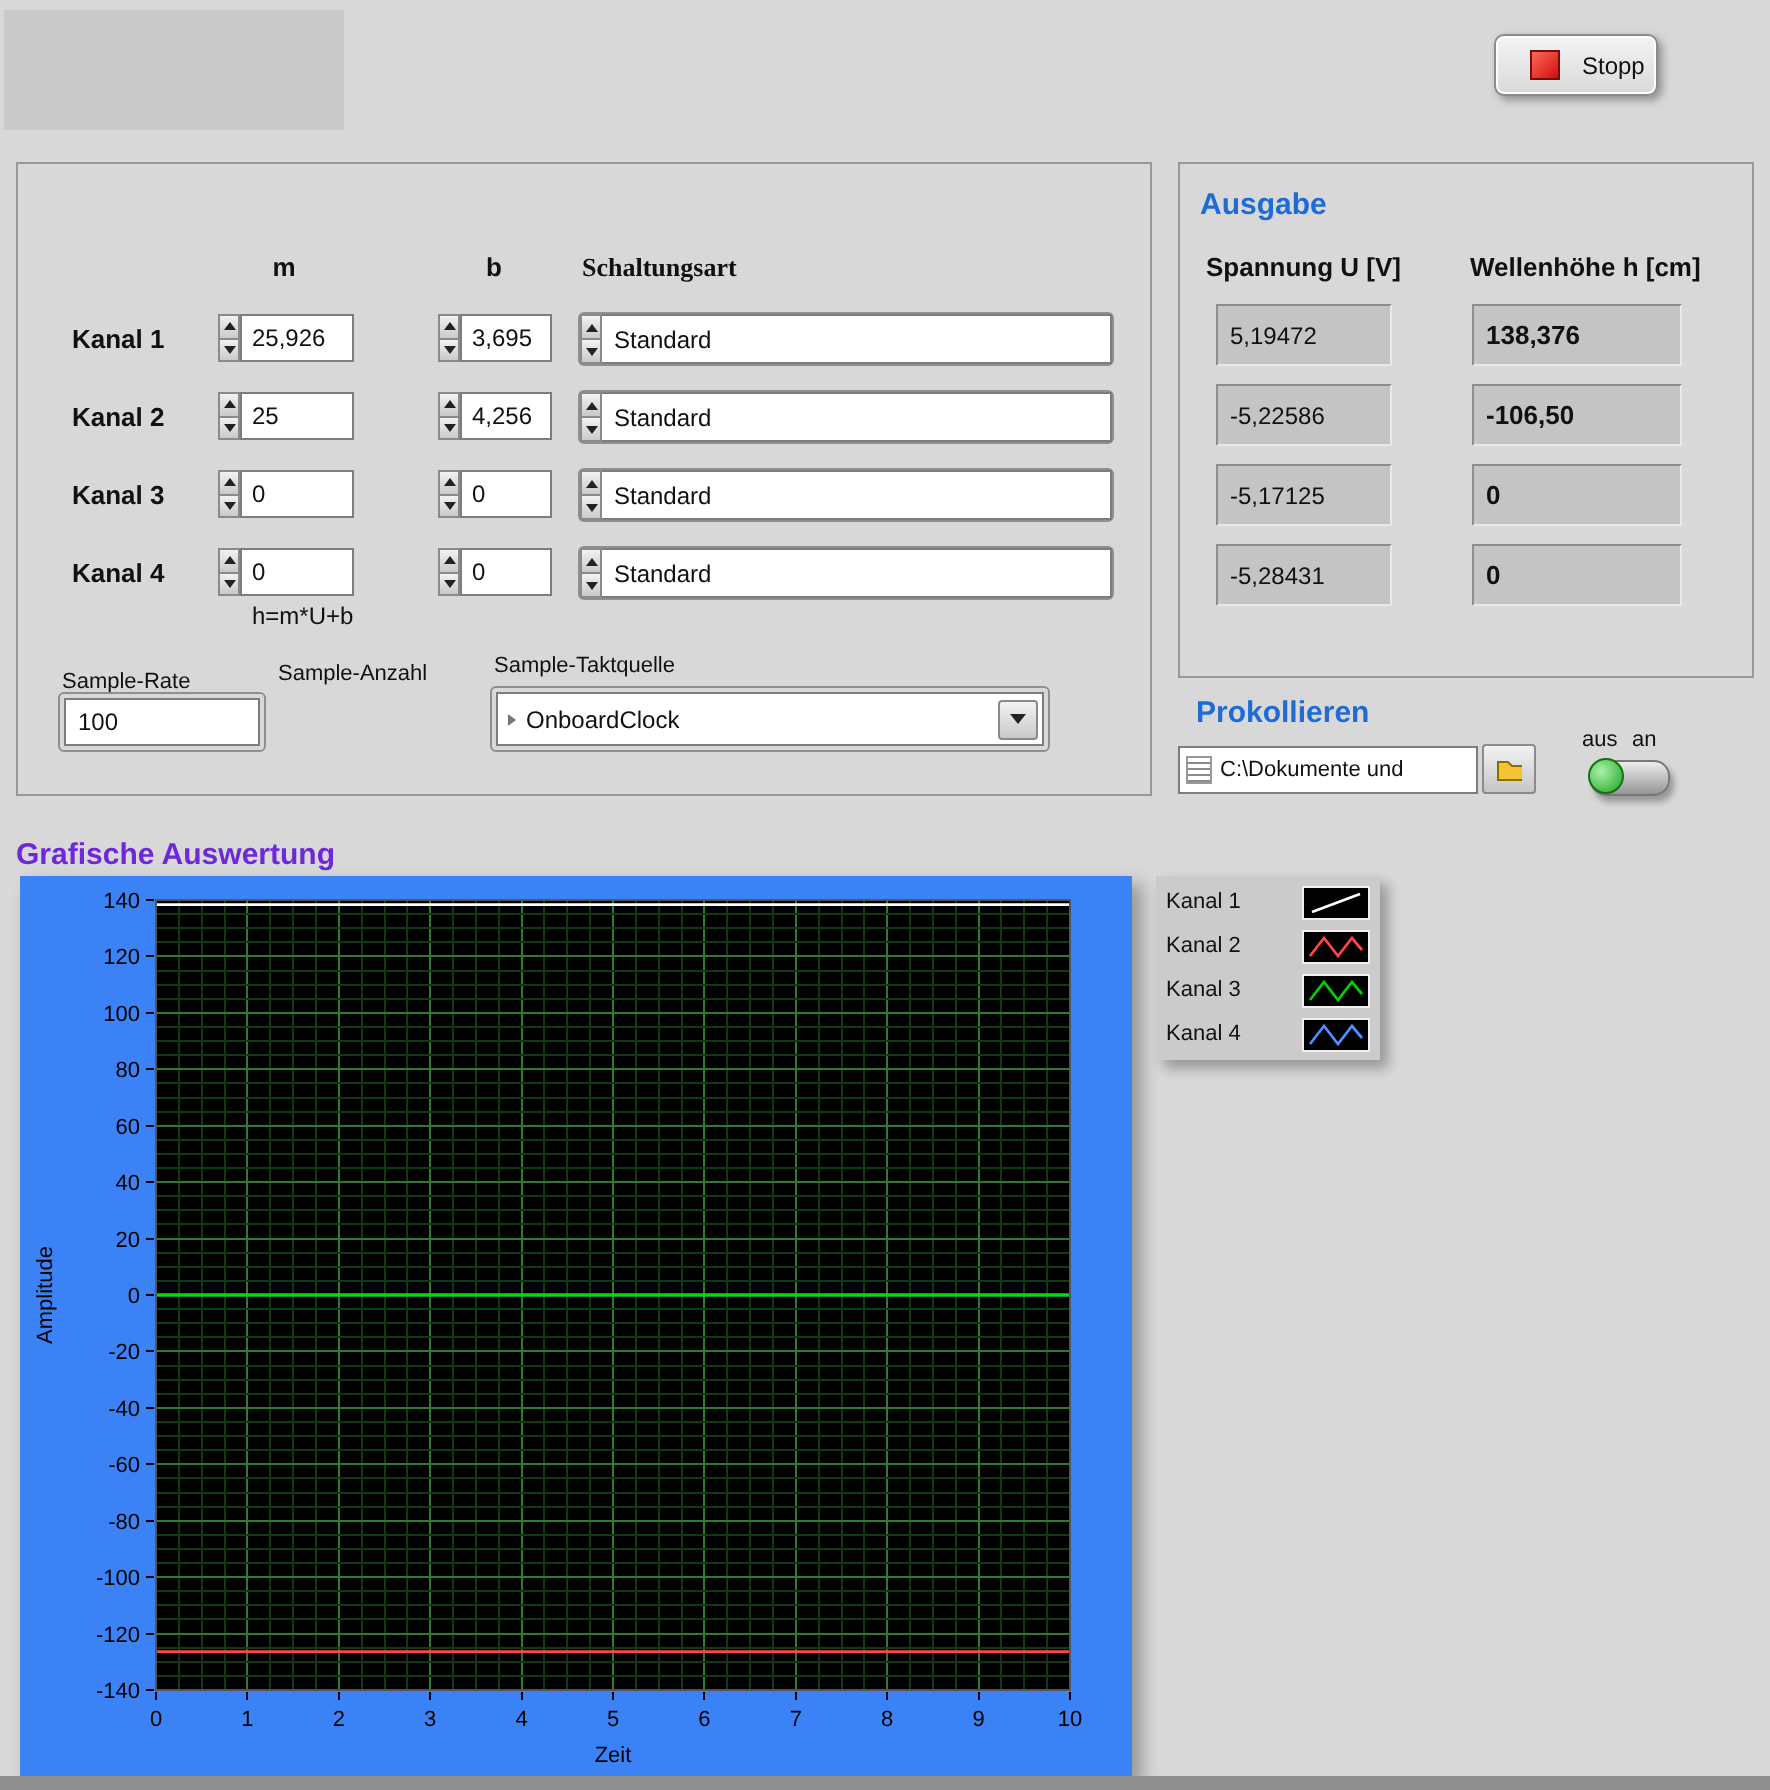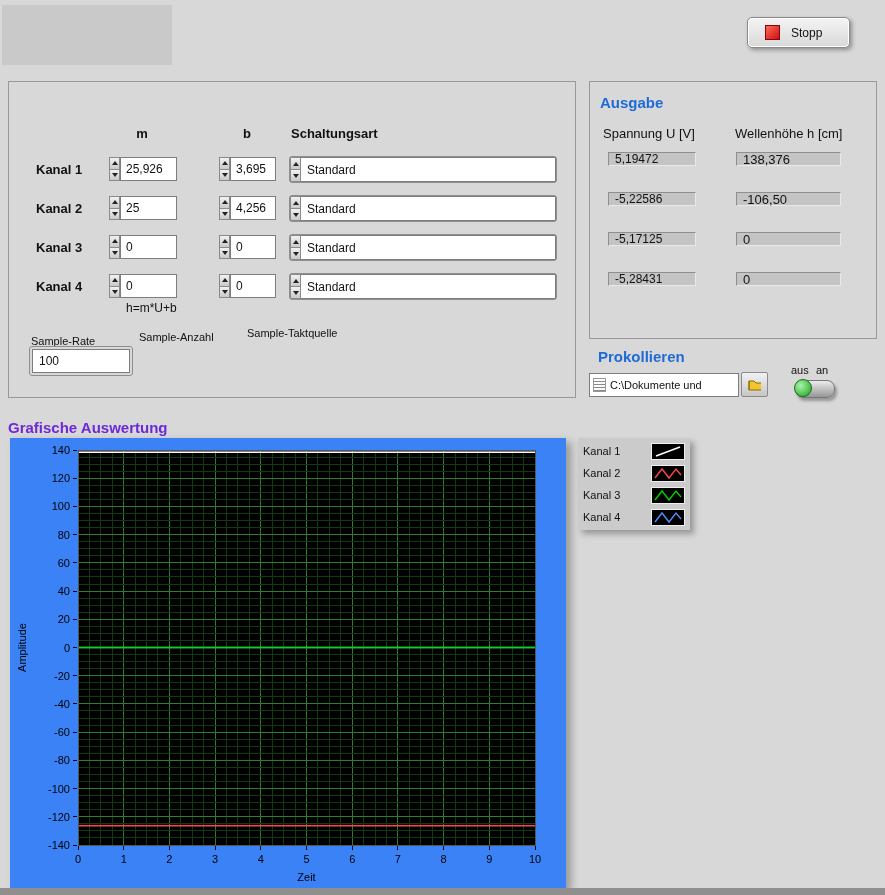--- a/index.html
+++ b/index.html
@@ -2,37 +2,37 @@
 <html><head>
 <meta charset="utf-8">
 <style>
   html,body{margin:0;padding:0;}
   body{font-family:"Liberation Sans",sans-serif;}
   .window{position:relative;width:885px;height:895px;background:#d8d8d8;overflow:hidden;font-family:"Liberation Sans",sans-serif;}
   .bottom-strip{position:absolute;left:0;right:0;bottom:0;height:7px;background:#8f8f8f;}
   .logo-box{position:absolute;left:2px;top:5px;width:170px;height:60px;background:#c9c9c9;}
 
   
-  .stop-btn{position:absolute;left:747px;top:17px;width:103px;height:31px;border:1px solid #8a8a8a;border-radius:5px;
+  .stop-btn{position:absolute;left:747px;top:17px;width:82px;height:31px;border:1px solid #8a8a8a;border-radius:5px;
     background:linear-gradient(#f4f4f4,#d9d9d9);box-shadow:2px 2px 4px rgba(0,0,0,.35), inset 0 0 0 1px #fff;
     display:flex;align-items:center;gap:11px;padding:0 0 0 17px;font-size:12px;color:#111;cursor:pointer;box-sizing:border-box;}
   .stop-square{width:13px;height:13px;background:linear-gradient(135deg,#ff6a5a,#cf0f0f);border:1px solid #7c0a0a;}
 
   
   .panel{position:absolute;border:1px solid #999;box-sizing:border-box;}
   .input-panel{left:8px;top:81px;width:568px;height:317px;}
   .output-panel{left:589px;top:81px;width:288px;height:258px;}
   .panel-title{position:absolute;font-size:15px;font-weight:bold;color:#1e6bd8;}
   .input-panel .panel-title{left:0;top:11px;width:420px;text-align:center;}
   .output-panel .panel-title{left:10px;top:12px;}
 
   .col-header{position:absolute;top:44px;font-size:13px;font-weight:bold;color:#111;}
   .col-header.m{left:98px;width:70px;text-align:center;}
   .col-header.b{left:208px;width:60px;text-align:center;}
-  .col-header.sch{left:282px;}
+  .col-header.sch{left:282px;font-family:Liberation Serif, serif;}
 
   .channel-row{position:absolute;left:0;width:100%;height:27px;}
   .chan-label{position:absolute;left:27px;top:6px;font-size:13px;font-weight:bold;color:#111;}
 
   .num-ctrl{position:absolute;display:flex;height:24px;text-align:center;}
   .num-ctrl.mpos{left:100px;top:1px;}
   .num-ctrl.bpos{left:210px;top:1px;}
   .spinner{width:11px;display:flex;flex-direction:column;box-sizing:border-box;}
   .spin-btn{flex:1;display:flex;align-items:center;justify-content:center;background:linear-gradient(#f2f2f2,#c9c9c9);
     border:1px solid #8a8a8a;box-sizing:border-box;cursor:pointer;padding:0;}
@@ -56,27 +56,27 @@
   .framed-field{position:absolute;border:1px solid #8f8f8f;border-radius:3px;padding:2px;box-sizing:border-box;background:#d8d8d8;}
   .inner-field{width:100%;height:100%;background:#fff;border:1px solid #7d7d7d;display:flex;align-items:center;
     padding-left:6px;font-size:12px;color:#111;box-sizing:border-box;}
   .clock-inner{display:flex;align-items:center;width:100%;height:100%;background:#fff;border:1px solid #7d7d7d;box-sizing:border-box;}
   .ring-glyph{width:0;height:0;border-top:3px solid transparent;border-bottom:3px solid transparent;border-left:4px solid #777;margin:0 5px;}
   .clock-text{flex:1;font-size:12px;color:#111;}
   .drop-btn{width:18px;height:18px;margin-right:2px;border:1px solid #8a8a8a;border-radius:2px;
     background:linear-gradient(#f2f2f2,#c9c9c9);display:flex;align-items:center;justify-content:center;cursor:pointer;}
 
   
-  .out-header{position:absolute;top:44px;font-size:13px;font-weight:normal;color:#111;}
+  .out-header{position:absolute;top:44px;font-size:13px;font-weight:bold;color:#111;}
   .out-header.v{left:13px;}
   .out-header.h{left:145px;}
-  .out-field{position:absolute;height:14px;background:#c4c4c4;border:1px solid;border-color:#8e8e8e #e9e9e9 #e9e9e9 #8e8e8e;
+  .out-field{position:absolute;height:31px;background:#c4c4c4;border:1px solid;border-color:#8e8e8e #e9e9e9 #e9e9e9 #8e8e8e;
     display:flex;align-items:center;padding-left:6px;font-size:12px;color:#111;box-sizing:border-box;}
   .out-field.v{left:18px;width:88px;}
-  .out-field.h{left:146px;width:105px;font-weight:normal;font-size:13px;}
+  .out-field.h{left:146px;width:105px;font-weight:bold;font-size:13px;}
 
   
   .proto-title{position:absolute;left:598px;top:348px;font-size:15px;font-weight:bold;color:#1e6bd8;}
   .path-ctrl{position:absolute;left:589px;top:373px;width:150px;height:24px;background:#fff;border:1px solid #7d7d7d;
     display:flex;align-items:center;box-sizing:border-box;padding-left:3px;}
   .path-icon{width:11px;height:12px;border:1px solid #999;background:repeating-linear-gradient(#fff 0 2px,#8a8a8a 2px 3px);margin-right:4px;}
   .path-text{font-size:11px;color:#111;white-space:nowrap;overflow:hidden;}
   .browse-btn{position:absolute;left:741px;top:372px;width:27px;height:25px;border:1px solid #8a8a8a;border-radius:2px;
     background:linear-gradient(#f2f2f2,#c6c6c6);display:flex;align-items:center;justify-content:center;cursor:pointer;box-sizing:border-box;}
   .toggle-label{position:absolute;top:364px;font-size:11px;color:#111;}
@@ -265,20 +265,29 @@
     <div class="formula">h=m*U+b</div>
 
     <div class="small-label" style="left:22px;top:253px">Sample-Rate</div>
     <div class="framed-field" style="left:20px;top:264px;width:104px;height:30px">
       <div class="inner-field">100</div>
     </div>
 
     <div class="small-label" style="left:130px;top:249px">Sample-Anzahl</div>
 
     <div class="small-label" style="left:238px;top:245px">Sample-Taktquelle</div>
+    <div class="framed-field" style="left:236px;top:261px;width:280px;height:33px">
+      <div class="clock-inner">
+        <i class="ring-glyph"></i>
+        <span class="clock-text">OnboardClock</span>
+        <span class="drop-btn">
+            <i class="tri-down big"></i>
+          </span>
+      </div>
+    </div>
   </div>
 
   <div class="panel output-panel">
     <div class="panel-title">Ausgabe</div>
     <div class="out-header v">Spannung U [V]</div>
     <div class="out-header h">Wellenhöhe h [cm]</div>
 
     <div class="out-field v" style="top:70px">5,19472</div>
     <div class="out-field h" style="top:70px">138,376</div>
     <div class="out-field v" style="top:110px">-5,22586</div>

